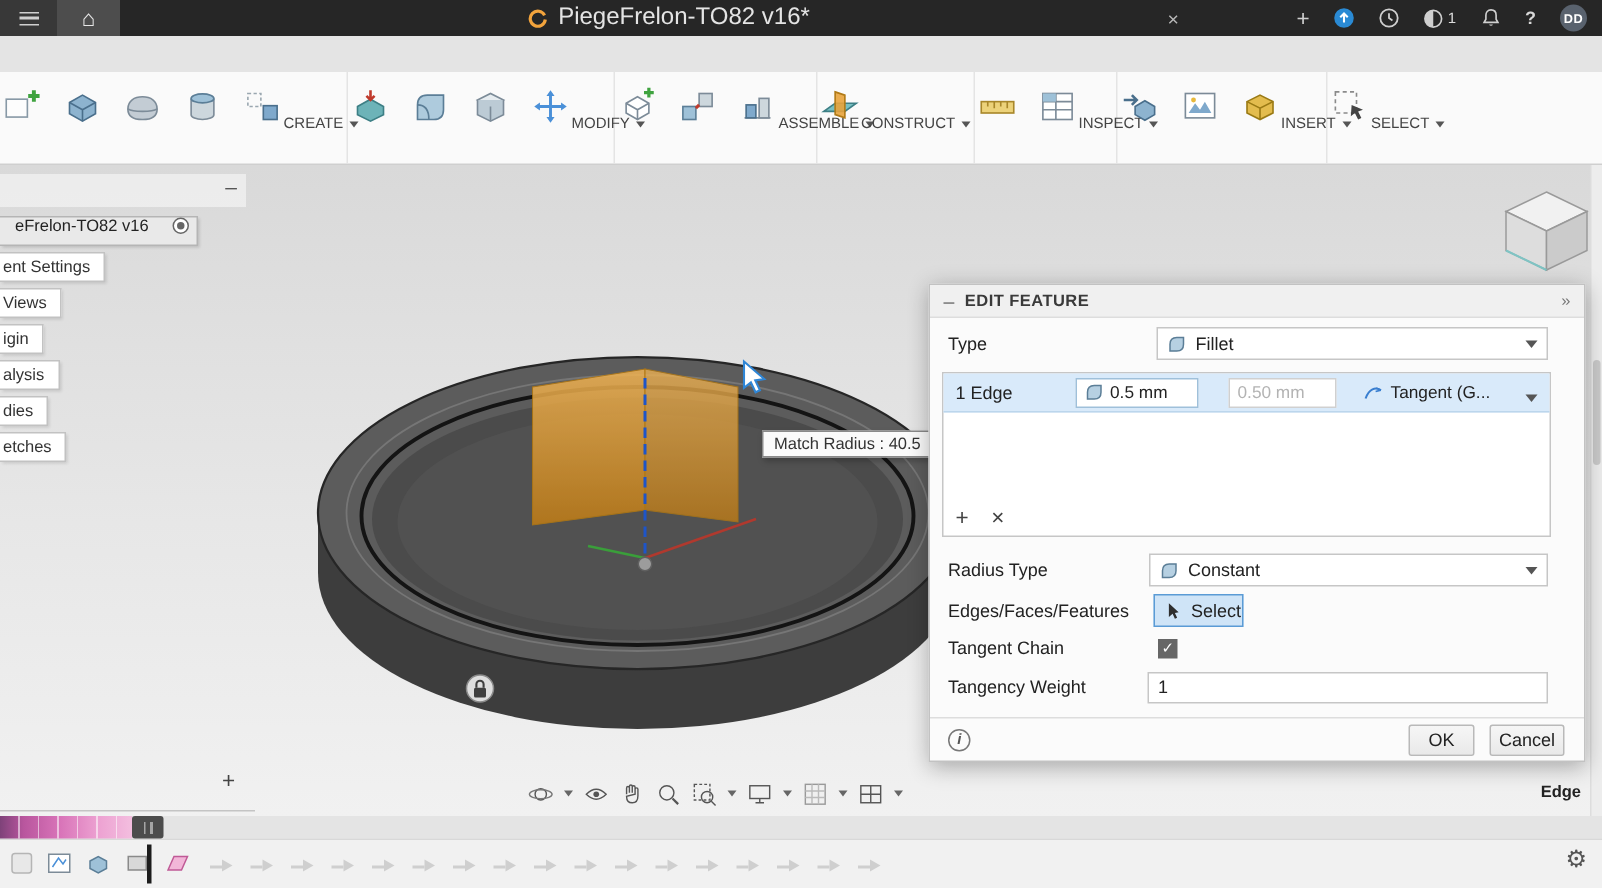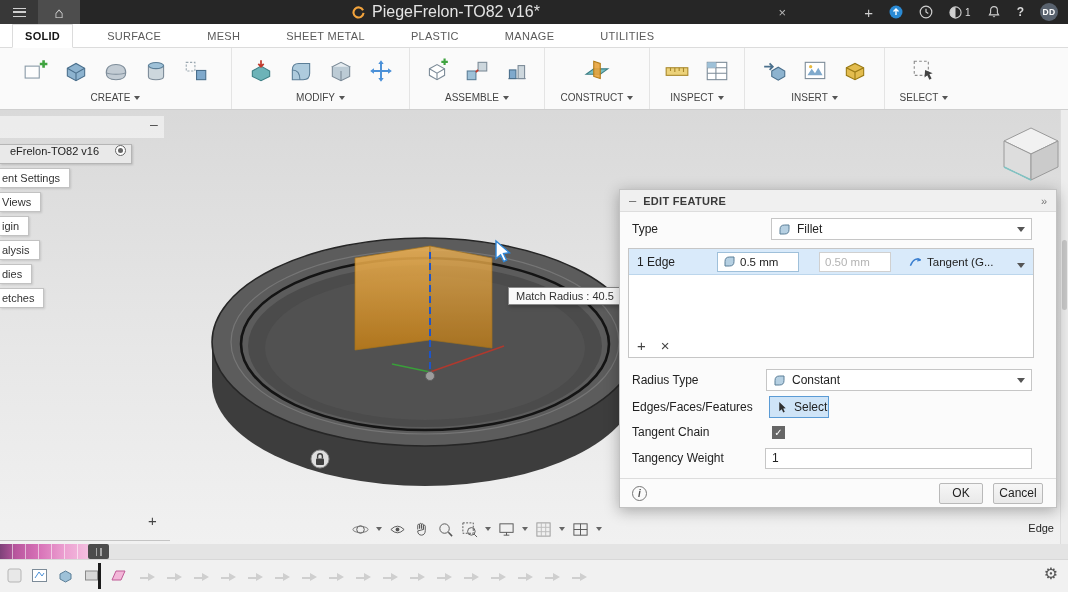--- a/index.html
+++ b/index.html
@@ -28,33 +28,33 @@
 .tb-help{color:#d8d8d8;font-size:12px;font-weight:bold;cursor:pointer}
 .avatar{width:18px;height:18px;border-radius:50%;background:#59626e;color:#fff;font-size:8.5px;font-weight:bold;display:flex;align-items:center;justify-content:center;letter-spacing:.3px;cursor:pointer}
 
 
 .ribbon-tabs{position:absolute;top:24px;left:0;right:0;height:24px;background:#fff;border-bottom:1px solid #dcdcdc;display:flex;align-items:stretch;padding-left:12px;z-index:29}
 .rtab{display:flex;align-items:center;padding:0 12px;margin-right:22px;font-size:11px;color:#5a5a5a;cursor:pointer;letter-spacing:.3px}
 .rtab.active{color:#141414;font-weight:bold;border:1px solid #dcdcdc;border-bottom:1px solid #fff;margin-bottom:-1px;background:#fff}
 
 
 .toolbar{position:absolute;top:48px;left:0;right:0;height:62px;background:#fafafa;border-bottom:1px solid #cfcfcf;display:flex;z-index:28}
-.tgroup{display:flex;flex-direction:column;align-items:center;padding-top:5px;border-right:1px solid #e4e4e4;flex:0 0 auto}
+.tgroup{display:flex;flex-direction:row;padding-top:5px;border-right:1px solid #e4e4e4;flex:0 0 auto}
 .ticons{display:flex;align-items:center;gap:11px;height:36px}
 .ticon{width:29px;height:29px;display:flex;align-items:center;justify-content:center;cursor:pointer}
 .ticon svg{width:26px;height:26px;display:block}
 .tlabel{margin-top:3px;font-size:10px;color:#444;display:flex;align-items:center;gap:4px;cursor:pointer}
 .caret{width:0;height:0;border-left:3.5px solid transparent;border-right:3.5px solid transparent;border-top:4px solid #555}
 
 
 .viewport{position:absolute;top:110px;left:0;right:0;height:434px;background:linear-gradient(180deg,#d9d9d9 0%,#e7e7e7 55%,#f1f1f1 100%);z-index:1}
 .scene{position:absolute;left:180px;top:90px;width:480px;height:300px}
 .tooltip{position:absolute;left:508px;top:177px;background:#fafafa;border:1px solid #8a8a8a;box-shadow:1px 2px 4px rgba(0,0,0,.25);font-size:11px;color:#333;padding:2px 7px;white-space:nowrap;z-index:7}
 .viewcube{position:absolute;right:6px;top:14px;width:62px;height:58px;cursor:pointer}
-.edge-label{position:absolute;right:14px;top:412px;font-size:11px;font-weight:normal;color:#222;z-index:6}
+.edge-label{position:absolute;right:14px;top:412px;font-size:11px;font-weight:bold;color:#222;z-index:6}
 
 
 .viewnav{position:absolute;left:352px;top:408px;display:flex;align-items:center;gap:7px;height:22px;z-index:6}
 .vicon{display:flex;cursor:pointer}
 .vicon svg{width:17px;height:17px;display:block}
 .vcaret{width:0;height:0;border-left:3px solid transparent;border-right:3px solid transparent;border-top:4px solid #666}
 
 
 .browser{position:absolute;left:0;top:0;width:190px;height:434px;z-index:5}
 .br-head{position:absolute;left:0;top:6px;width:164px;height:22px;background:rgba(252,252,252,.55)}
@@ -171,29 +171,20 @@
           <svg viewBox="0 0 14 14">
             <path d="M7 1.6c-2.2 0-3.4 1.6-3.4 3.6v2.6L2.4 9.9h9.2l-1.2-2.1V5.2c0-2-1.2-3.6-3.4-3.6z" fill="none" stroke="#cfcfcf" stroke-width="1.1"></path>
             <path d="M5.7 11.3a1.4 1.4 0 0 0 2.6 0z" fill="#cfcfcf"></path>
           </svg>
         </span>
       <span class="tb-help">?</span>
       <span class="avatar">DD</span>
     </div>
   </div>
 
-  <div class="ribbon-tabs">
-    <span class="rtab active">SOLID</span>
-    <span class="rtab">SURFACE</span>
-    <span class="rtab">MESH</span>
-    <span class="rtab">SHEET METAL</span>
-    <span class="rtab">PLASTIC</span>
-    <span class="rtab">MANAGE</span>
-    <span class="rtab">UTILITIES</span>
-  </div>
 
   <div class="toolbar">
     <div class="tgroup" style="width:232px">
       <div class="ticons">
         <span class="ticon">
             <svg viewBox="0 0 24 24">
               <rect x="2" y="7.5" width="13" height="11" fill="#fdfdfd" stroke="#8899a6"></rect>
               <path d="M15.5 5.5h7M19 2v7" stroke="#3fa33f" stroke-width="2.4" fill="none"></path>
             </svg>
           </span>

